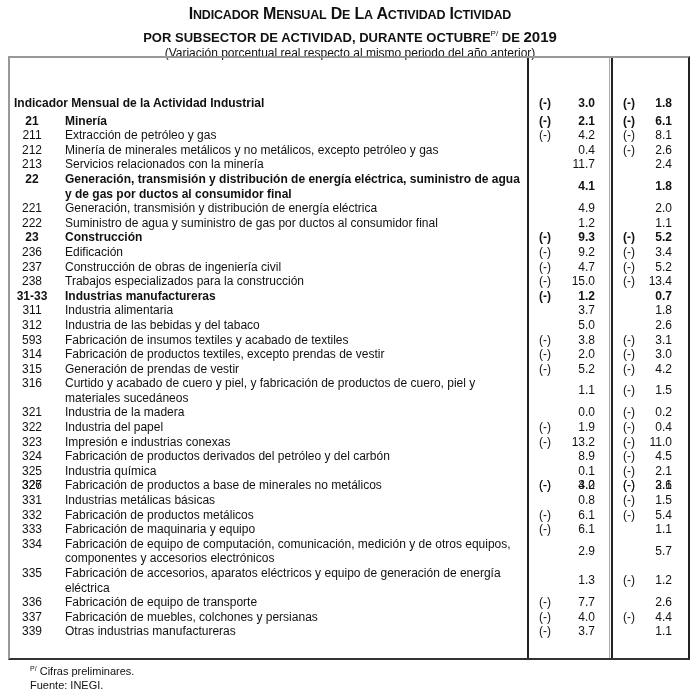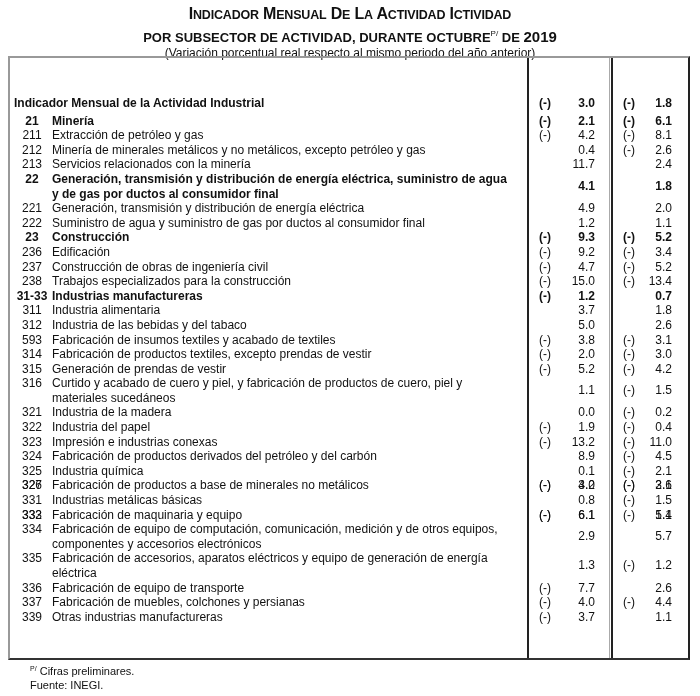--- a/index.html
+++ b/index.html
@@ -32,21 +32,21 @@
     .hdr .c3 { position: absolute; left: 603px; width: 75px; top: 0; height: 32px; line-height: 30px; text-align: center; }
 
     .vline1 { position: absolute; left: 517px; top: 0; width: 2px; height: 600px; background: #222; }
     .vline2 { position: absolute; left: 599px; top: 0; width: 1px; height: 600px; background: #aaa; }
     .vline2b { position: absolute; left: 601px; top: 0; width: 2px; height: 600px; background: #222; }
 
     .rows { position: absolute; left: 0; top: 38px; width: 678px; }
     .row { position: relative; width: 678px; font-size: 12px; line-height: 14.6px; }
     .row.bold { font-weight: bold; }
     .row .code { position: absolute; left: 0; width: 44px; text-align: center; }
-    .row .name { margin-left: 42px; width: 460px; display: block; }
+    .row .name { margin-left: 55px; width: 460px; display: block; }
     .row.top .name { margin-left: 4px; width: 510px; }
     .row .v1 { position: absolute; left: 519px; width: 80px; top: 0; }
     .row .v2 { position: absolute; left: 603px; width: 75px; top: 0; }
     .row.two .v1, .row.two .v2 { top: 7px; }
     .neg { position: absolute; left: 10px; }
     .num { position: absolute; right: 14px; text-align: right; }
     .v2 .neg { left: 10px; }
     .v2 .num { right: 16px; }
     .gap-top { margin-top: 3px; }
 
@@ -387,20 +387,21 @@
           <span class="neg"></span>
           <span class="num">0.8</span>
         </span>
         <span class="v2">
           <span class="neg">(-)</span>
           <span class="num">1.5</span>
         </span>
       </div>
       <div class="row">
         <span class="code">332</span>
+        <span class="name">Fabricación de productos metálicos</span>
         <span class="v1">
           <span class="neg">(-)</span>
           <span class="num">6.1</span>
         </span>
         <span class="v2">
           <span class="neg">(-)</span>
           <span class="num">5.4</span>
         </span>
       </div>
       <div class="row">

